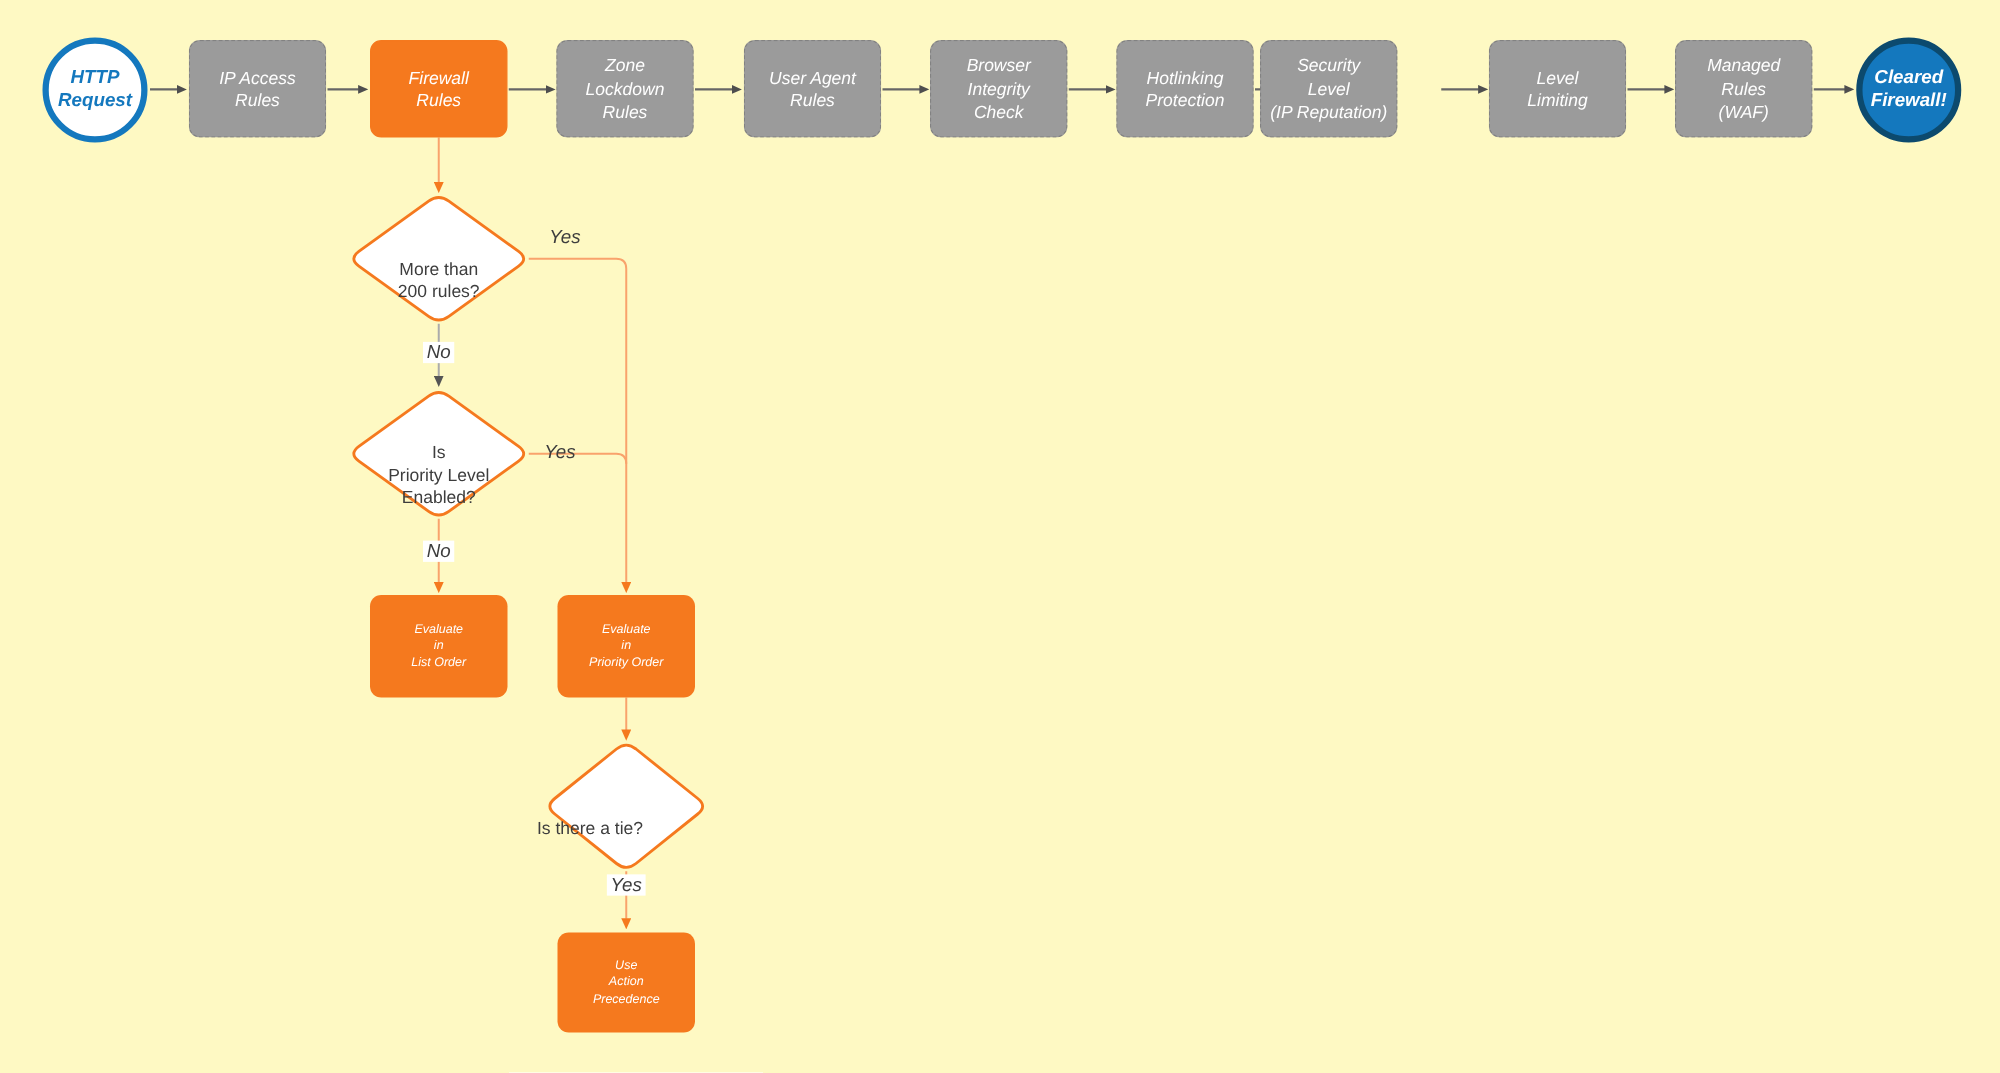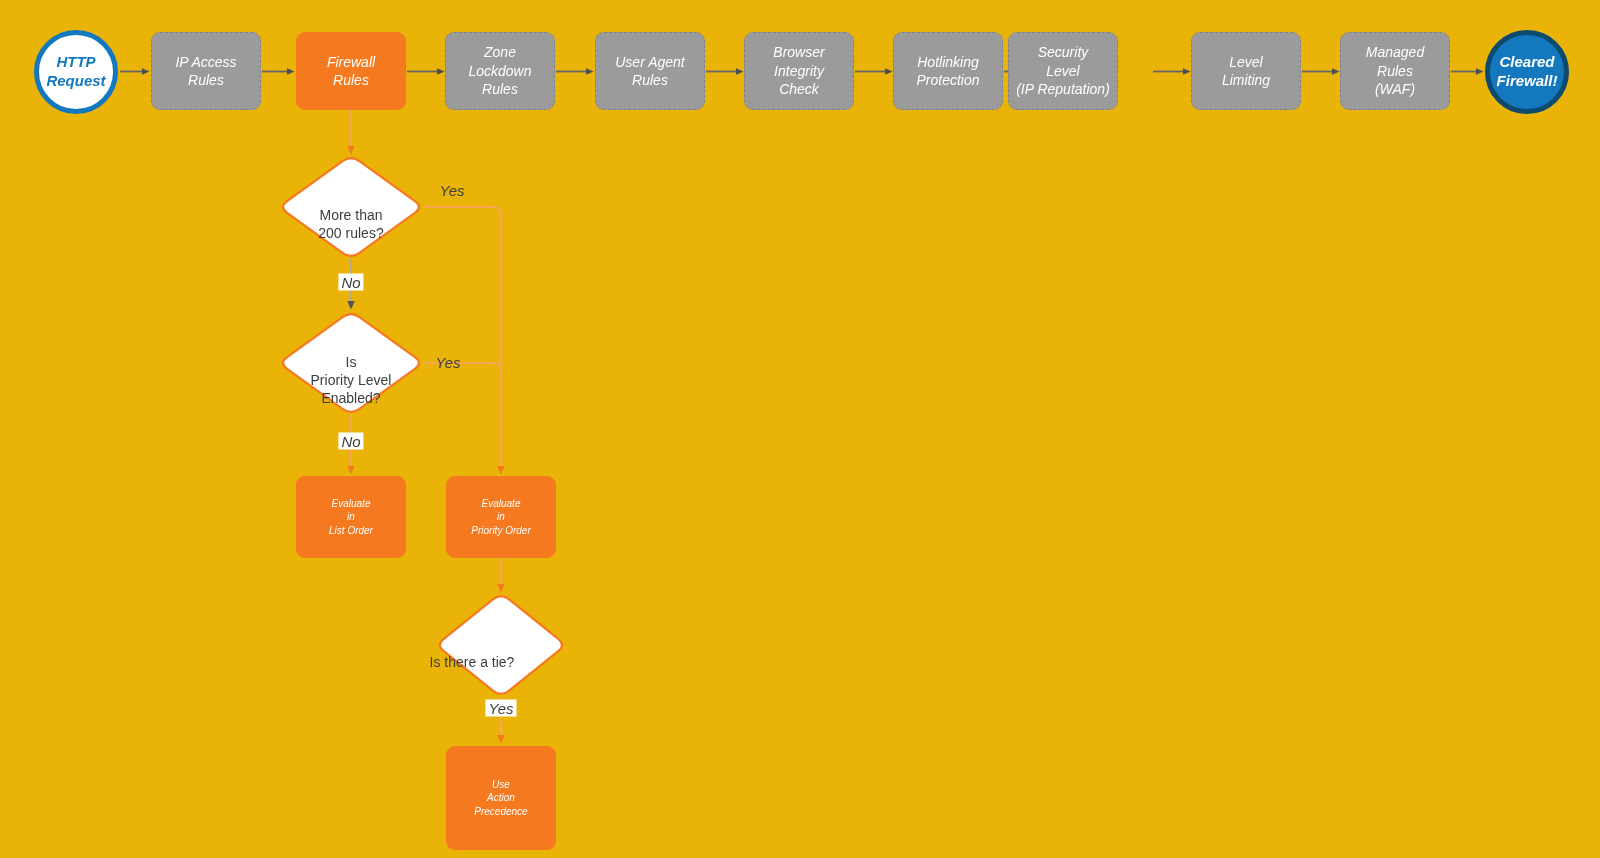--- a/index.html
+++ b/index.html
@@ -1,17 +1,17 @@
 <!DOCTYPE html>
 <html><head>
 <meta charset="utf-8">
 <style>
   html,body{margin:0;padding:0;background:#ffffff;}
   .canvas{
-    position:relative;width:1600px;height:858px;background:#eab308;overflow:hidden;
+    position:relative;width:1600px;height:858px;background:#fef9c3;overflow:hidden;
     font-family:"Liberation Sans", sans-serif;
   }
   svg.overlay{position:absolute;left:0;top:0;z-index:1;}
   .node{position:absolute;z-index:2;display:flex;align-items:center;justify-content:center;
         text-align:center;box-sizing:border-box;}
   .node .lbl{white-space:pre-line;}
   .stage{width:110px;height:78px;top:32px;border-radius:9px;
          font-style:italic;font-size:14px;line-height:1.32;color:#ffffff;}
   .stage.gray{background:#9b9b9b;border:1px dashed rgba(110,110,110,.55);}
   .stage.orange{background:#f5791e;border:1px solid #f5791e;}
@@ -142,19 +142,19 @@
   <div class="node action" style="left:296px;top:476px">
     <span class="lbl">Evaluate
 in
 List Order</span>
   </div>
   <div class="node action" style="left:446px;top:476px">
     <span class="lbl">Evaluate
 in
 Priority Order</span>
   </div>
-  <div class="node action" style="left:446px;top:746px;height:104px">
+  <div class="node action" style="left:446px;top:746px;height:80px">
     <span class="lbl">Use
 Action
 Precedence</span>
   </div>
 
 </div>
 
 </body></html>

